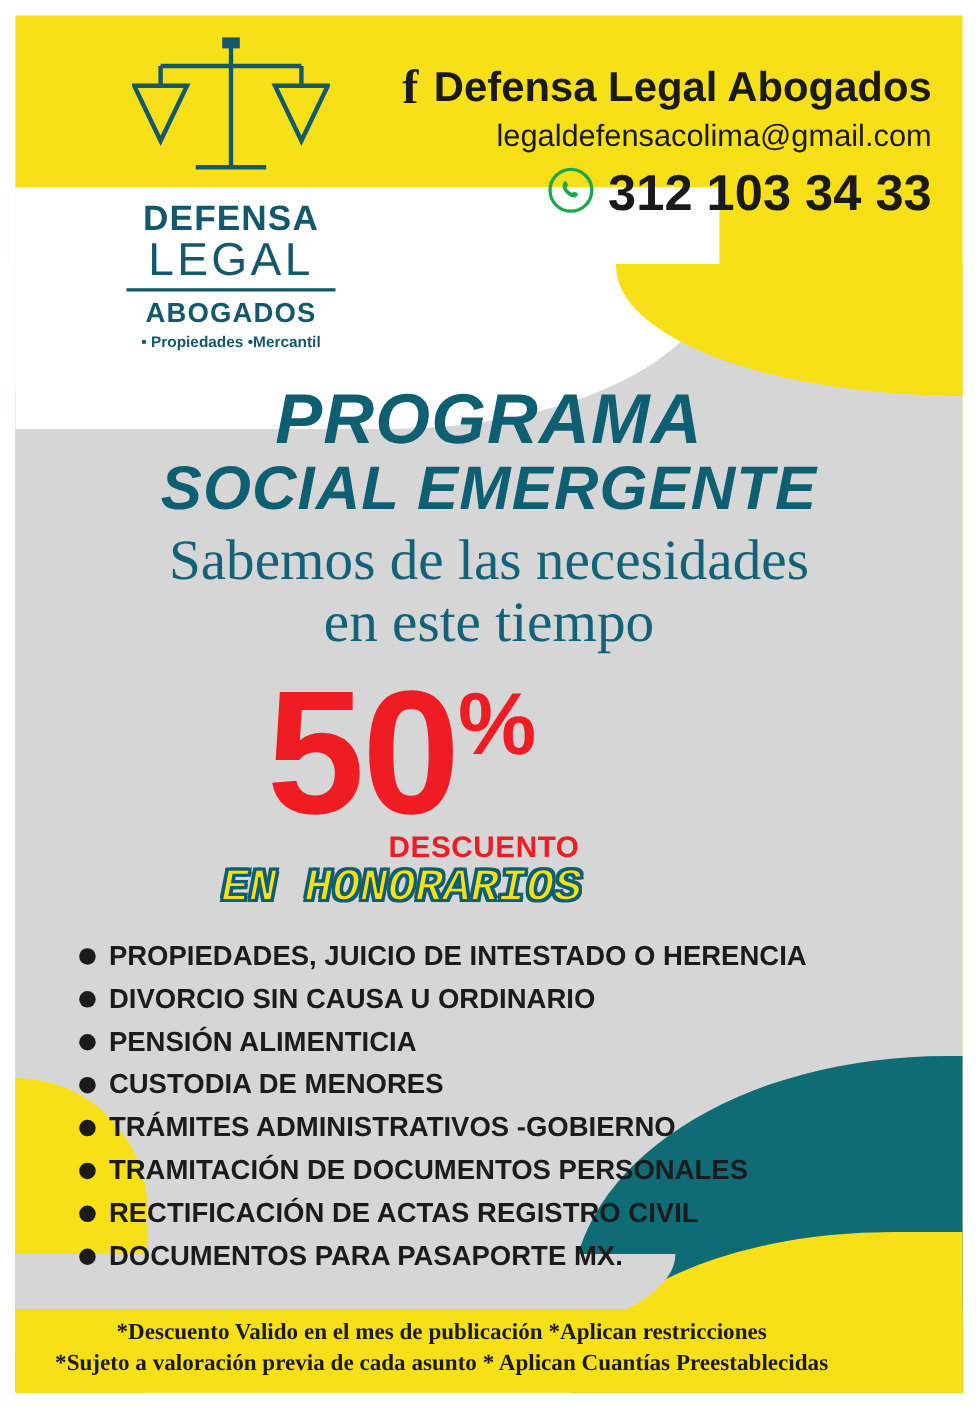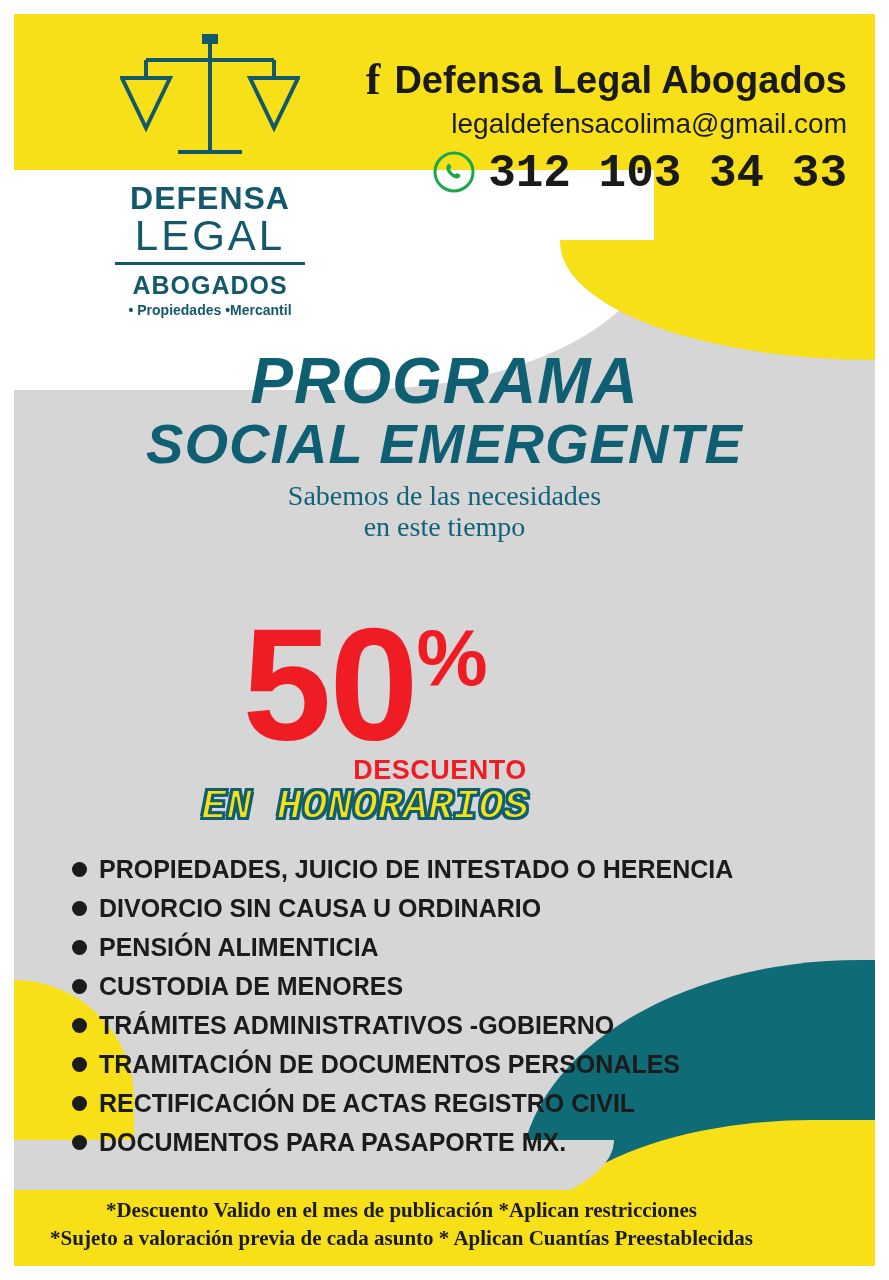--- a/index.html
+++ b/index.html
@@ -188,21 +188,20 @@
     font-size: 28px;
     margin-top: 6px;
     letter-spacing: 0px;
   }
   .wa-line {
     display: flex;
     align-items: center;
     justify-content: flex-end;
     gap: 12px;
     margin-top: 8px;
-    font-family: Liberation Mono, monospace;
   }
   .wa-number {
     font-size: 46px;
     font-weight: bold;
     letter-spacing: 0px;
   }
 
   
   .headline {
     position: absolute;
@@ -216,21 +215,21 @@
     font-weight: bold;
     font-style: italic;
     letter-spacing: 1px;
     line-height: 1.04;
   }
   .h-line1 { font-size: 64px; }
   .h-line2 { font-size: 56px; }
   .sub1, .sub2 {
     font-family: "Liberation Serif", serif;
     color: #12627a;
-    font-size: 28px;
+    font-size: 52px;
     line-height: 1.1;
   }
   .sub1 { margin-top: 8px; }
 
   
   .discount {
     position: absolute;
     left: 0;
     top: 610px;
     width: 730px;

